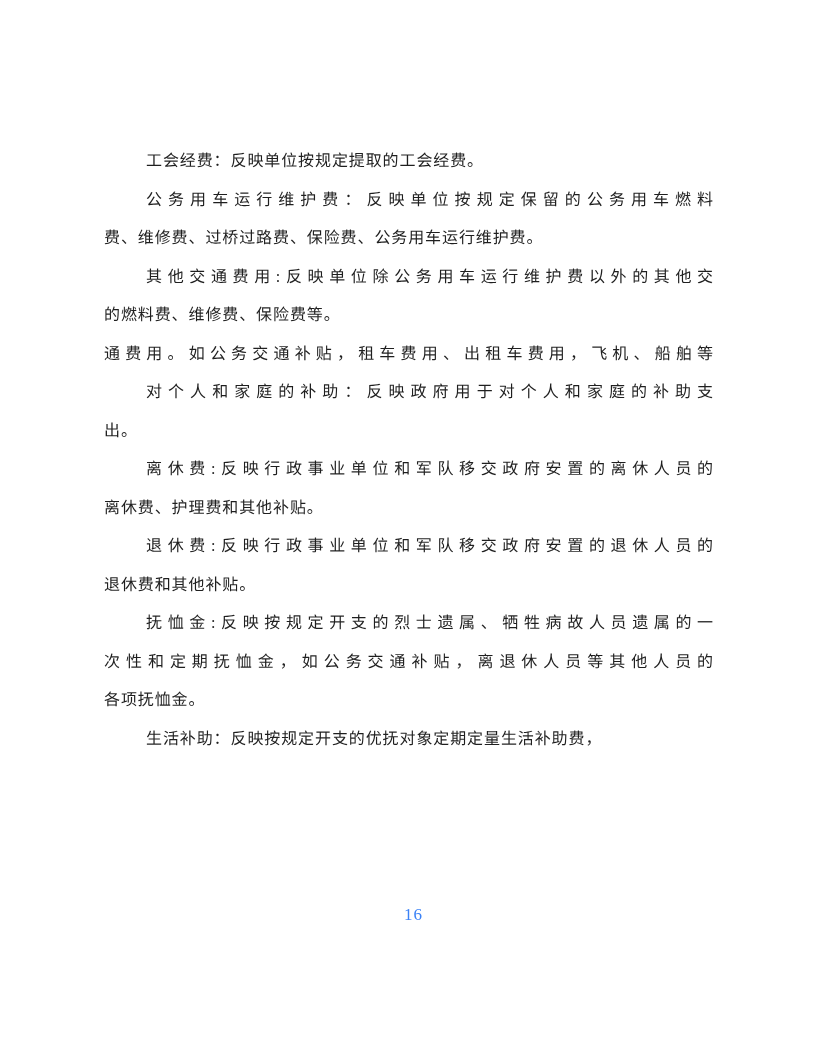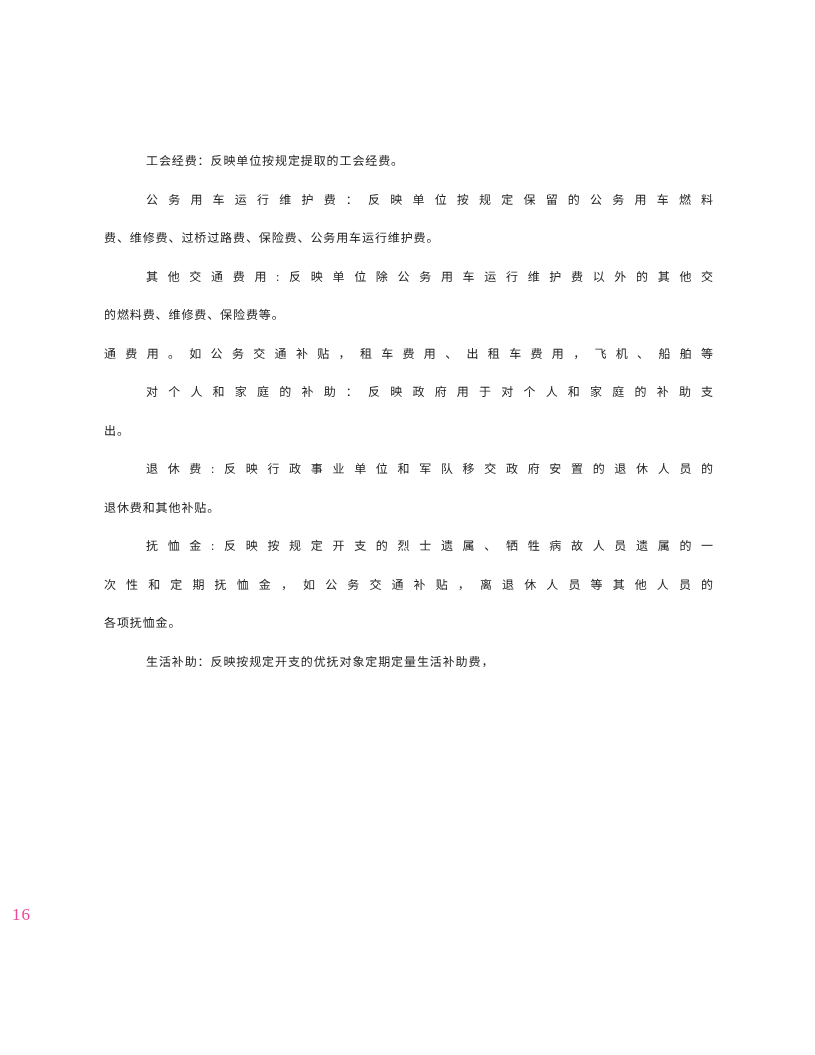--- a/index.html
+++ b/index.html
@@ -16,38 +16,39 @@
     overflow: hidden;
   }
   .text-block {
     position: absolute;
     left: 104px;
     top: 142px;
     width: 610px;
   }
   .para { display: block; }
   .line {
-    font-size: 12px;
+    font-size: 16px;
     line-height: 38.5px;
     letter-spacing: 0.9px;
     text-align: justify;
     text-align-last: justify;
     color: #1f1f1f;
   }
   .line.first { text-indent: 42px; }
   .line.last { text-align-last: left; }
   .page-number {
     position: absolute;
     top: 905px;
     left: 0;
     width: 100%;
+    text-align: center;
     padding-left: 12px;
     font-size: 17px;
     letter-spacing: 1px;
-    color: #ec4899;
+    color: #3b82f6;
   }
 </style>
 </head>
 <body>
 
 <div class="page">
   <div class="text-block">
       <div class="para">
         <div class="line first last">工会经费：反映单位按规定提取的工会经费。</div>
       </div>
@@ -58,20 +59,24 @@
       <div class="para">
         <div class="line first">其他交通费用:反映单位除公务用车运行维护费以外的其他交</div>
         <div class="line last">的燃料费、维修费、保险费等。</div>
         <div class="line">通费用。如公务交通补贴，租车费用、出租车费用，飞机、船舶等</div>
       </div>
       <div class="para">
         <div class="line first">对个人和家庭的补助：反映政府用于对个人和家庭的补助支</div>
         <div class="line last">出。</div>
       </div>
       <div class="para">
+        <div class="line first">离休费:反映行政事业单位和军队移交政府安置的离休人员的</div>
+        <div class="line last">离休费、护理费和其他补贴。</div>
+      </div>
+      <div class="para">
         <div class="line first">退休费:反映行政事业单位和军队移交政府安置的退休人员的</div>
         <div class="line last">退休费和其他补贴。</div>
       </div>
       <div class="para">
         <div class="line first">抚恤金:反映按规定开支的烈士遗属、牺牲病故人员遗属的一</div>
         <div class="line">次性和定期抚恤金，如公务交通补贴，离退休人员等其他人员的</div>
         <div class="line last">各项抚恤金。</div>
       </div>
       <div class="para">
         <div class="line first last">生活补助：反映按规定开支的优抚对象定期定量生活补助费，</div>

